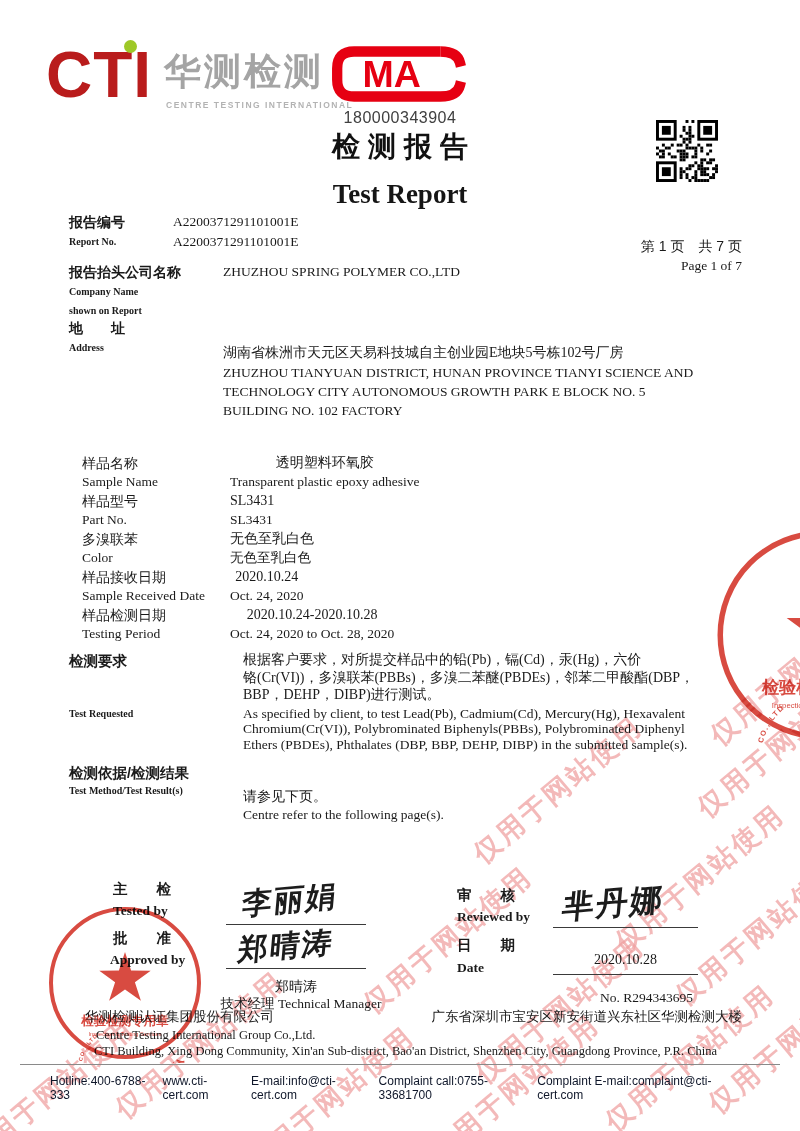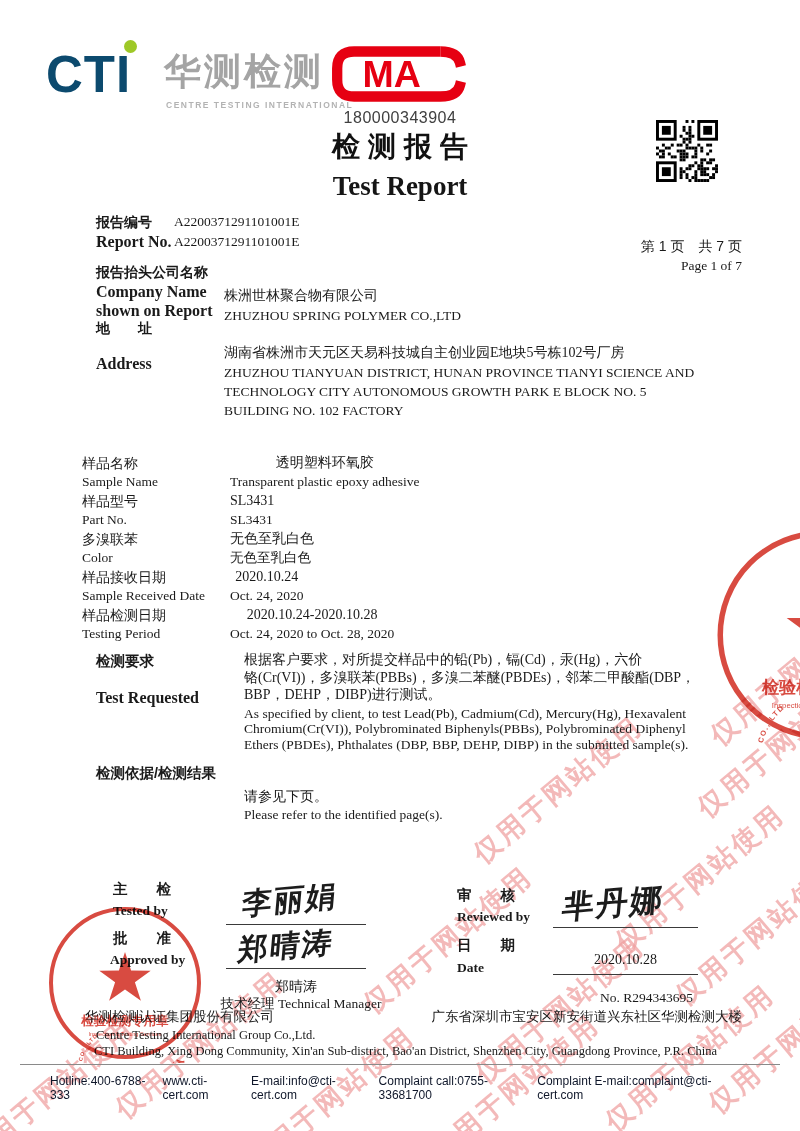--- a/index.html
+++ b/index.html
@@ -3,39 +3,39 @@
 <meta charset="utf-8">
 <style>
   html,body{margin:0;padding:0;background:#fff;}
   .page{position:relative;width:800px;height:1131px;background:#fff;overflow:hidden;
         font-family:"Liberation Serif","DejaVu Serif",serif;color:#1a1a1a;}
   .zh{font-family:"Liberation Sans","DejaVu Sans",sans-serif;}
   .abs{position:absolute;}
 
   
   .cti-logo{position:absolute;left:46px;top:44px;width:280px;height:74px;}
-  .cti-word{font-family:"Liberation Sans",sans-serif;font-weight:800;font-size:51px;
-            color:#0c4a6e;letter-spacing:1px;line-height:62px;}
+  .cti-word{font-family:"Liberation Sans",sans-serif;font-weight:800;font-size:64px;
+            color:#b91c1c;letter-spacing:1px;line-height:62px;}
   .cti-dot{position:absolute;left:78px;top:-4px;width:13px;height:13px;border-radius:50%;background:#9ec827;}
   .cti-zh{position:absolute;left:118px;top:2px;font-size:37px;color:#a4a4a4;font-weight:600;
           letter-spacing:3px;font-family:"Liberation Sans",sans-serif;line-height:52px;}
   .cti-sub{position:absolute;left:120px;top:56px;font-size:8.5px;color:#b3b3b3;letter-spacing:1.5px;
            font-family:"Liberation Sans",sans-serif;font-weight:700;white-space:nowrap;}
   .title-block{position:absolute;left:305px;top:44px;width:190px;text-align:center;}
   .cma-num{font-size:16px;color:#404040;font-family:"Liberation Sans",sans-serif;letter-spacing:.5px;line-height:20px;}
   .title-zh{font-size:28px;font-weight:800;letter-spacing:8px;line-height:38px;
             font-family:"Liberation Sans",sans-serif;color:#111;margin-left:8px;}
-  .title-en{font-size:27px;font-weight:700;line-height:32px;margin-top:4px;color:#151515;}
+  .title-en{font-size:27px;font-weight:700;line-height:32px;margin-top:12px;color:#151515;}
   .qr{position:absolute;left:656px;top:120px;width:62px;height:62px;}
 
   
-  .sec{position:absolute;left:96px;display:flex;}
+  .sec{position:absolute;left:69px;display:flex;gap:26px;}
   .lc78{flex:0 0 78px;}  .lc128{flex:0 0 128px;}  .lc148{flex:0 0 148px;}
   .lzh{font-family:"Liberation Sans",sans-serif;font-weight:700;font-size:14px;line-height:20px;}
-  .len{font-weight:700;font-size:16px;line-height:19px;}
+  .len{font-weight:700;font-size:10px;line-height:19px;}
   .vzh{font-size:14px;line-height:20px;margin-top:24px;}
   .ven{font-size:13.5px;line-height:19px;}
   .pageinfo{position:absolute;right:58px;top:212px;text-align:right;}
   .fline-zh{font-size:14px;line-height:22px;}
   .fline-en{font-size:13.5px;line-height:16px;font-weight:700;}
   .fval-zh{font-size:14px;line-height:22px;text-align:center;}
   .fval-en{font-size:13.5px;line-height:16px;}
   .tq-zh{font-size:14px;line-height:17.5px;}
   .tq-en{font-size:13.5px;line-height:15.5px;}
 
@@ -226,29 +226,28 @@
     <div class="ven">Page 1 of 7</div>
   </div>
 
   <div class="sec" style="top:262px">
     <div class="lc128">
       <div class="lzh">报告抬头公司名称</div>
       <div class="len">Company Name</div>
       <div class="len">shown on Report</div>
     </div>
     <div>
-      <div class="vzh">株洲世林聚合物有限公司</div>
       <div class="ven">ZHUZHOU SPRING POLYMER CO.,LTD</div>
     </div>
   </div>
 
   <div class="sec" style="top:318px">
     <div class="lc128">
       <div class="lzh">地　　址</div>
-      <div class="len" style="margin-top:16px">Address</div>
+      <div class="len" style="margin-top:0">Address</div>
     </div>
     <div>
       <div class="vzh" style="line-height:21px">湖南省株洲市天元区天易科技城自主创业园E地块5号栋102号厂房</div>
       <div class="ven">ZHUZHOU TIANYUAN DISTRICT, HUNAN PROVINCE TIANYI SCIENCE AND</div>
       <div class="ven">TECHNOLOGY CITY AUTONOMOUS GROWTH PARK E BLOCK NO. 5</div>
       <div class="ven">BUILDING NO. 102 FACTORY</div>
     </div>
   </div>
 
 
@@ -301,39 +300,40 @@
       <div>
         <div class="fval-zh">2020.10.24-2020.10.28</div>
         <div class="fval-en">Oct. 24, 2020  to  Oct. 28, 2020</div>
       </div>
     </div>
   </div>
 
   <div class="sec" style="top:651px">
     <div class="lc148">
       <div class="lzh" style="font-size:14.5px">检测要求</div>
-      <div class="len" style="margin-top:17px">Test Requested</div>
+      <div class="len" style="margin-top:33px">Test Requested</div>
     </div>
     <div style="width:480px">
       <div class="tq-zh">根据客户要求，对所提交样品中的铅(Pb)，镉(Cd)，汞(Hg)，六价</div>
       <div class="tq-zh">铬(Cr(VI))，多溴联苯(PBBs)，多溴二苯醚(PBDEs)，邻苯二甲酸酯(DBP，</div>
       <div class="tq-zh">BBP，DEHP，DIBP)进行测试。</div>
       <div class="tq-en" style="margin-top:2px">As specified by client, to test Lead(Pb), Cadmium(Cd), Mercury(Hg), Hexavalent</div>
       <div class="tq-en">Chromium(Cr(VI)), Polybrominated Biphenyls(PBBs), Polybrominated Diphenyl</div>
       <div class="tq-en">Ethers (PBDEs), Phthalates (DBP, BBP, DEHP, DIBP) in the submitted sample(s).</div>
     </div>
   </div>
 
   <div class="sec" style="top:764px">
     <div class="lc148">
       <div class="lzh" style="font-size:14.5px;line-height:18px">检测依据/检测结果</div>
+      <div class="len" style="line-height:18px">Test Method/Test Result(s)</div>
     </div>
     <div>
       <div class="vzh" style="line-height:18px">请参见下页。</div>
-      <div class="ven" style="line-height:18px">Please refer to the identified page(s).</div>
+      <div class="ven" style="line-height:18px">Centre refer to the following page(s).</div>
     </div>
   </div>
 
   <span class="slbl" style="left:113px;top:880px">主　　检</span>
   <span class="selbl" style="left:113px;top:903px">Tested by</span>
   <span class="sig" style="left:242px;top:880px">李丽娟</span>
   <span class="sigline" style="left:226px;top:924px;width:140px"></span>
 
   <span class="slbl" style="left:113px;top:929px">批　　准</span>
   <span class="selbl" style="left:110px;top:952px">Approved by</span>

